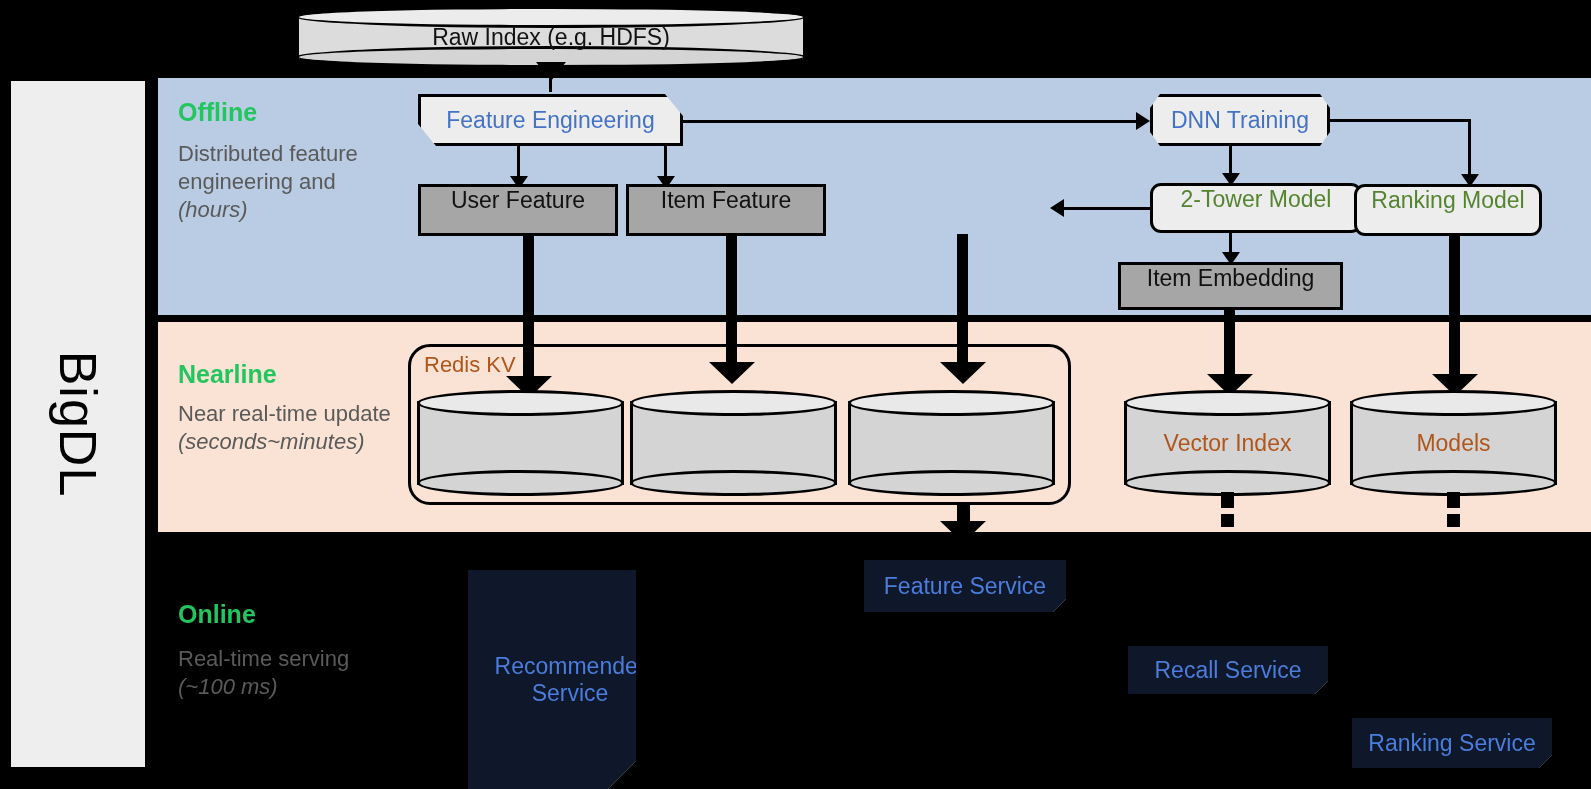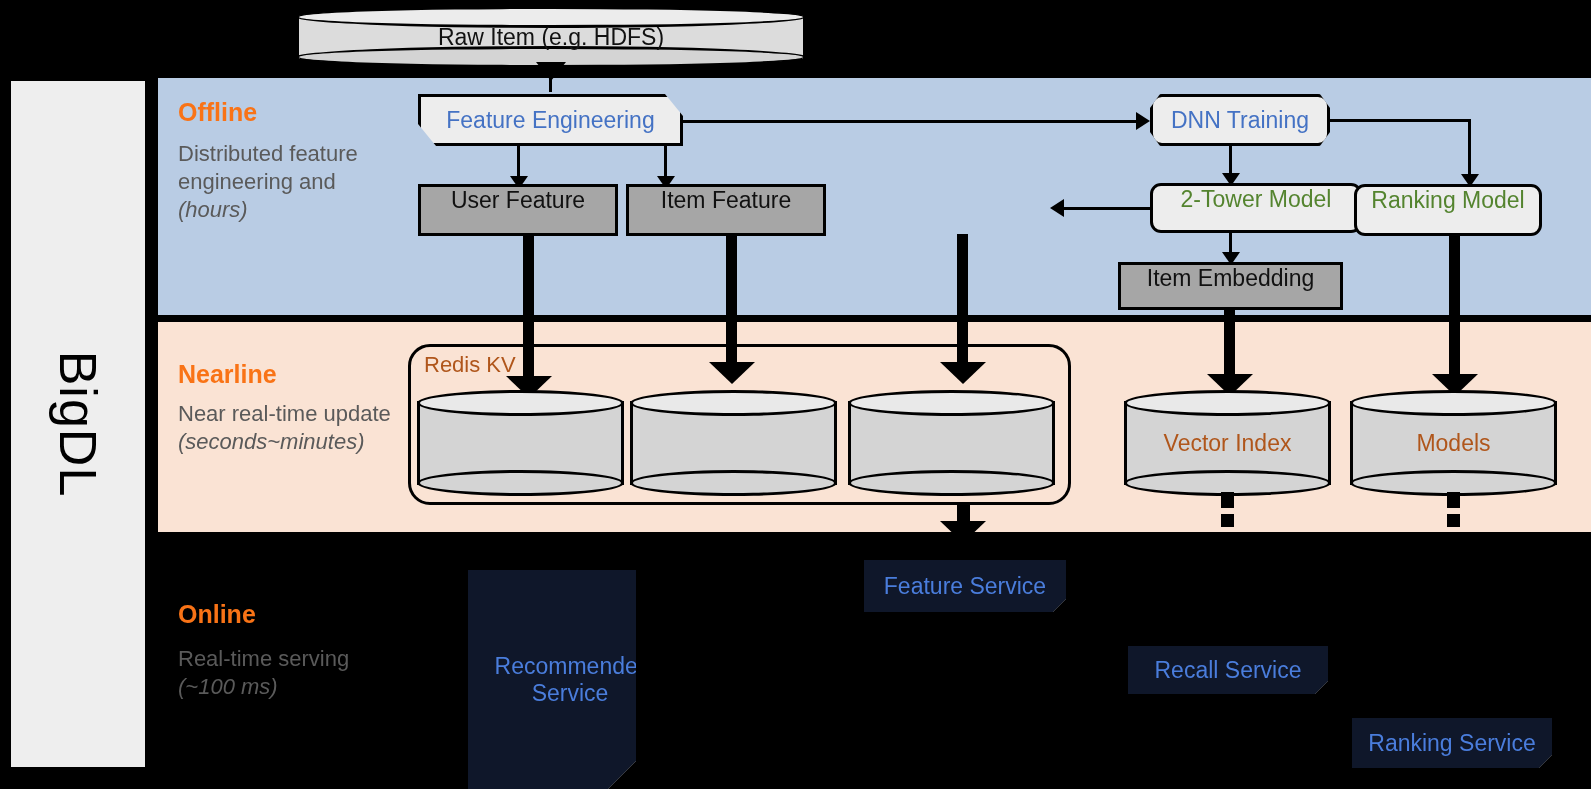--- a/index.html
+++ b/index.html
@@ -20,21 +20,21 @@
     position:absolute;left:8px;top:78px;width:140px;height:692px;
     background:#eeeeee;border:3px solid #000;box-sizing:border-box;
     display:flex;align-items:center;justify-content:center;
   }
   #bigdl-label{
     transform:rotate(90deg);white-space:nowrap;
     font-size:52px;color:#000;letter-spacing:1px;
   }
 
   
-  .band-title{position:absolute;color:#f97316;font-size:25px;font-weight:600;}
+  .band-title{position:absolute;color:#22c55e;font-size:25px;font-weight:600;}
   .band-desc{position:absolute;color:#5a5a5a;font-size:22px;line-height:1.27;width:215px;}
   .band-desc i{}
   #t-offline{left:178px;top:98px;}
   #d-offline{left:178px;top:140px;}
   #t-nearline{left:178px;top:360px;}
   #d-nearline{left:178px;top:400px;}
   #t-online{left:178px;top:600px;}
   #d-online{left:178px;top:645px;}
 
   
@@ -53,21 +53,21 @@
   
   .flag{
     position:absolute;box-sizing:border-box;font-size:23px;
     display:flex;align-items:center;justify-content:center;
     background:#ededed;border:3px solid #000;
   }
   #feature-engineering{
     clip-path:polygon(0 0, calc(100% - 18px) 0, 100% 22px, 100% 100%, 18px 100%, 0 calc(100% - 22px));
   }
   #dnn-training{
-    border-radius:12px;
+    border-radius:2px;
     clip-path:polygon(0 14px, 10px 0, calc(100% - 10px) 0, 100% 14px,
                       100% calc(100% - 14px), calc(100% - 10px) 100%,
                       10px 100%, 0 calc(100% - 14px));
   }
 
   
   .cyl{position:absolute;}
   .cyl .body{
     position:absolute;left:0;right:0;top:11px;bottom:11px;
     background:#d4d4d4;border-left:3px solid #000;border-right:3px solid #000;
@@ -168,21 +168,21 @@
   <div class="band-title" id="t-nearline">Nearline</div>
   <div class="band-desc" id="d-nearline"><span>Near real-time update </span><i>(seconds~minutes)</i></div>
 
   <div class="band-title" id="t-online">Online</div>
   <div class="band-desc" id="d-online"><span>Real-time serving </span><i>(~100 ms)</i></div>
 
   <div class="cyl" id="raw-data" style="left:296px;top:6px;width:510px;height:62px;">
     <div class="body"></div>
     <div class="bot"></div>
     <div class="top"></div>
-    <div class="cyl-label">Raw Item (e.g. HDFS)</div>
+    <div class="cyl-label">Raw Index (e.g. HDFS)</div>
   </div>
 
   <div class="ln thin-v" style="left:549px;top:68px;height:24px;"></div>
   <div class="arrow-down big" style="left:536px;top:62px;"></div>
 
   <div class="flag blue-txt" id="feature-engineering" style="left:418px;top:94px;width:265px;height:52px;">
     <span>Feature Engineering</span>
   </div>
 
   <div class="ln thin-h" style="left:683px;top:120px;width:457px;"></div>

